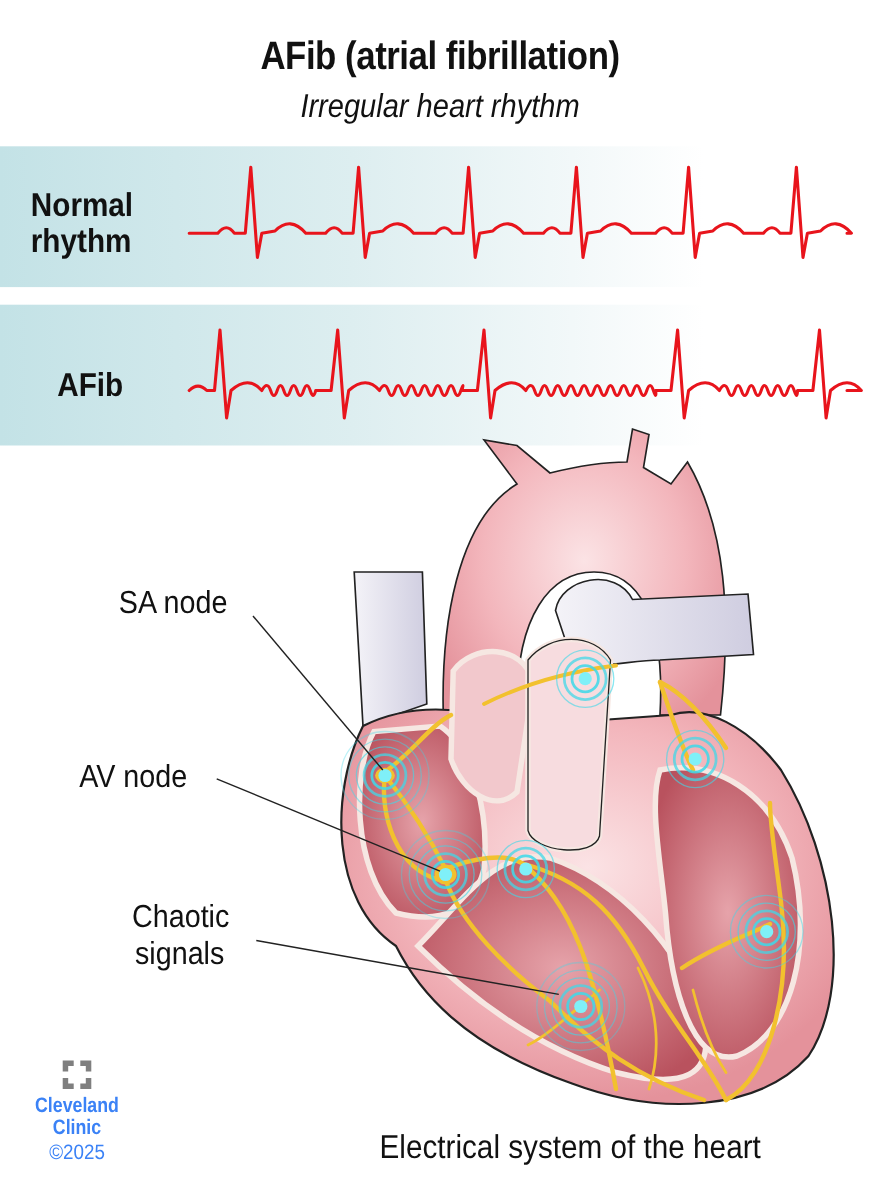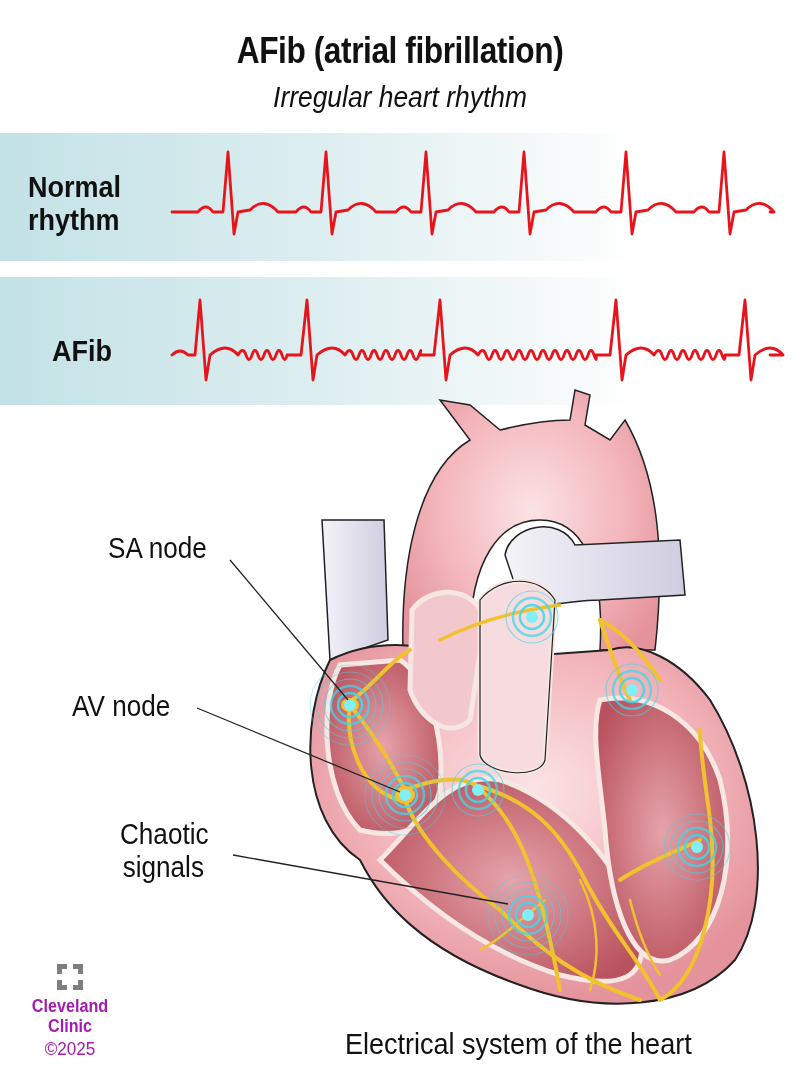--- a/index.html
+++ b/index.html
@@ -7,21 +7,21 @@
   .title { position:absolute; left:0; top:30px; width:800px; text-align:center; font-size:36px; font-weight:bold; letter-spacing:-0.5px; transform:scaleX(0.88); }
   .subtitle { position:absolute; left:0; top:80px; width:800px; text-align:center; font-size:30px; font-style:italic; transform:scaleX(0.88); }
   .band { position:absolute; left:0; width:800px; background:linear-gradient(90deg,#c3e2e6 0%, #ddeef0 40%, #f2f8f9 65%, #ffffff 80%);font-weight:bold; }
   .band1 { top:133px; height:128px; }
   .band2 { top:277px; height:128px; }
   .band-label { position:absolute; font-size:30px; line-height:33px; color:#111; transform:scaleX(0.9); transform-origin:left center; }
   .ecg { position:absolute; left:0; top:0; }
   .heart { position:absolute; left:0; top:0; }
   .label { position:absolute; font-size:29px; line-height:33px; color:#111; transform:scaleX(0.9); transform-origin:left top; }
   .caption { position:absolute; left:345px; top:1027px; font-size:30px; color:#111; transform:scaleX(0.9); transform-origin:left top; white-space:nowrap; }
-  .logo { position:absolute; left:20px; top:962px; width:100px; text-align:center; color:#a21caf; }
+  .logo { position:absolute; left:20px; top:962px; width:100px; text-align:center; color:#3b82f6; }
   .logo .name { font-size:19px; font-weight:bold; line-height:20px; transform:scaleX(0.85); }
   .logo .copy { font-size:19px; line-height:22px; margin-top:2px; transform:scaleX(0.9); }
 </style>
 </head>
 <body>
 
 <div class="title">AFib (atrial fibrillation)</div>
 <div class="subtitle">Irregular heart rhythm</div>
 
 <div class="band band1">

